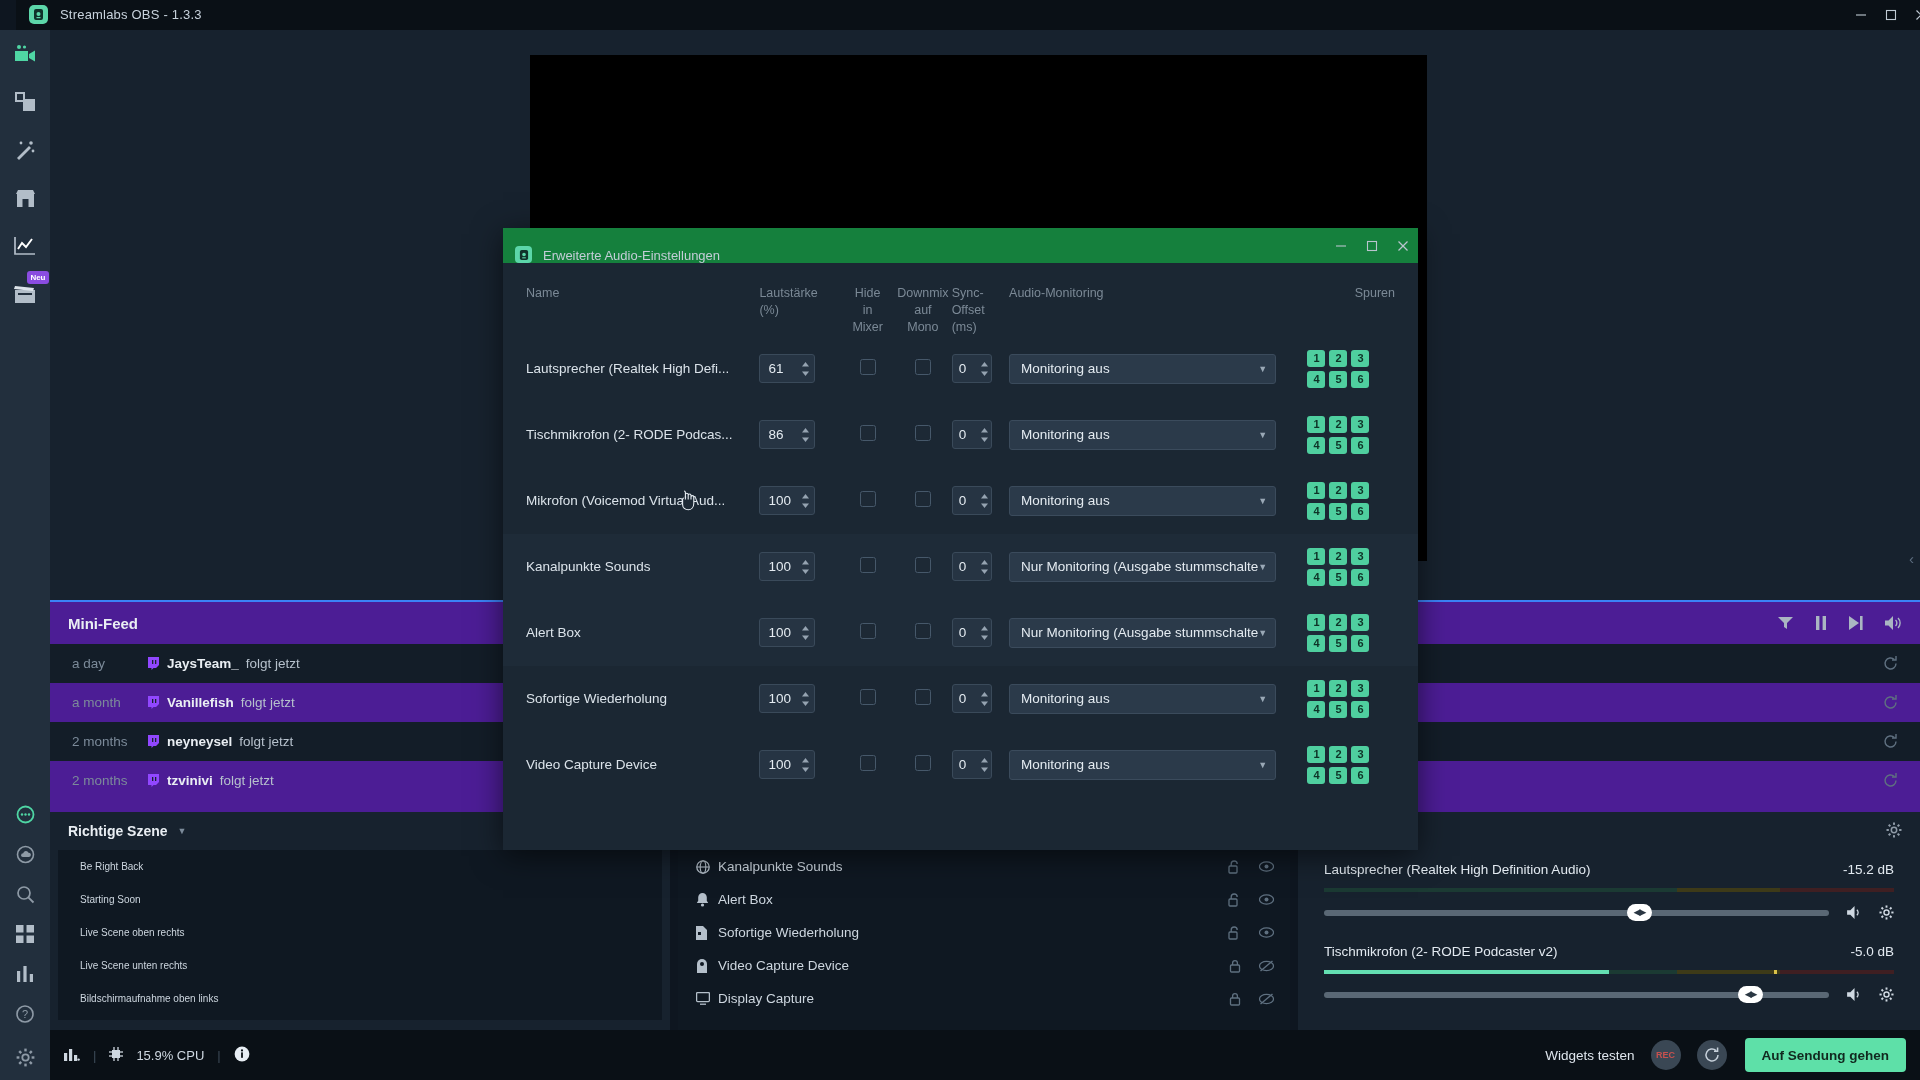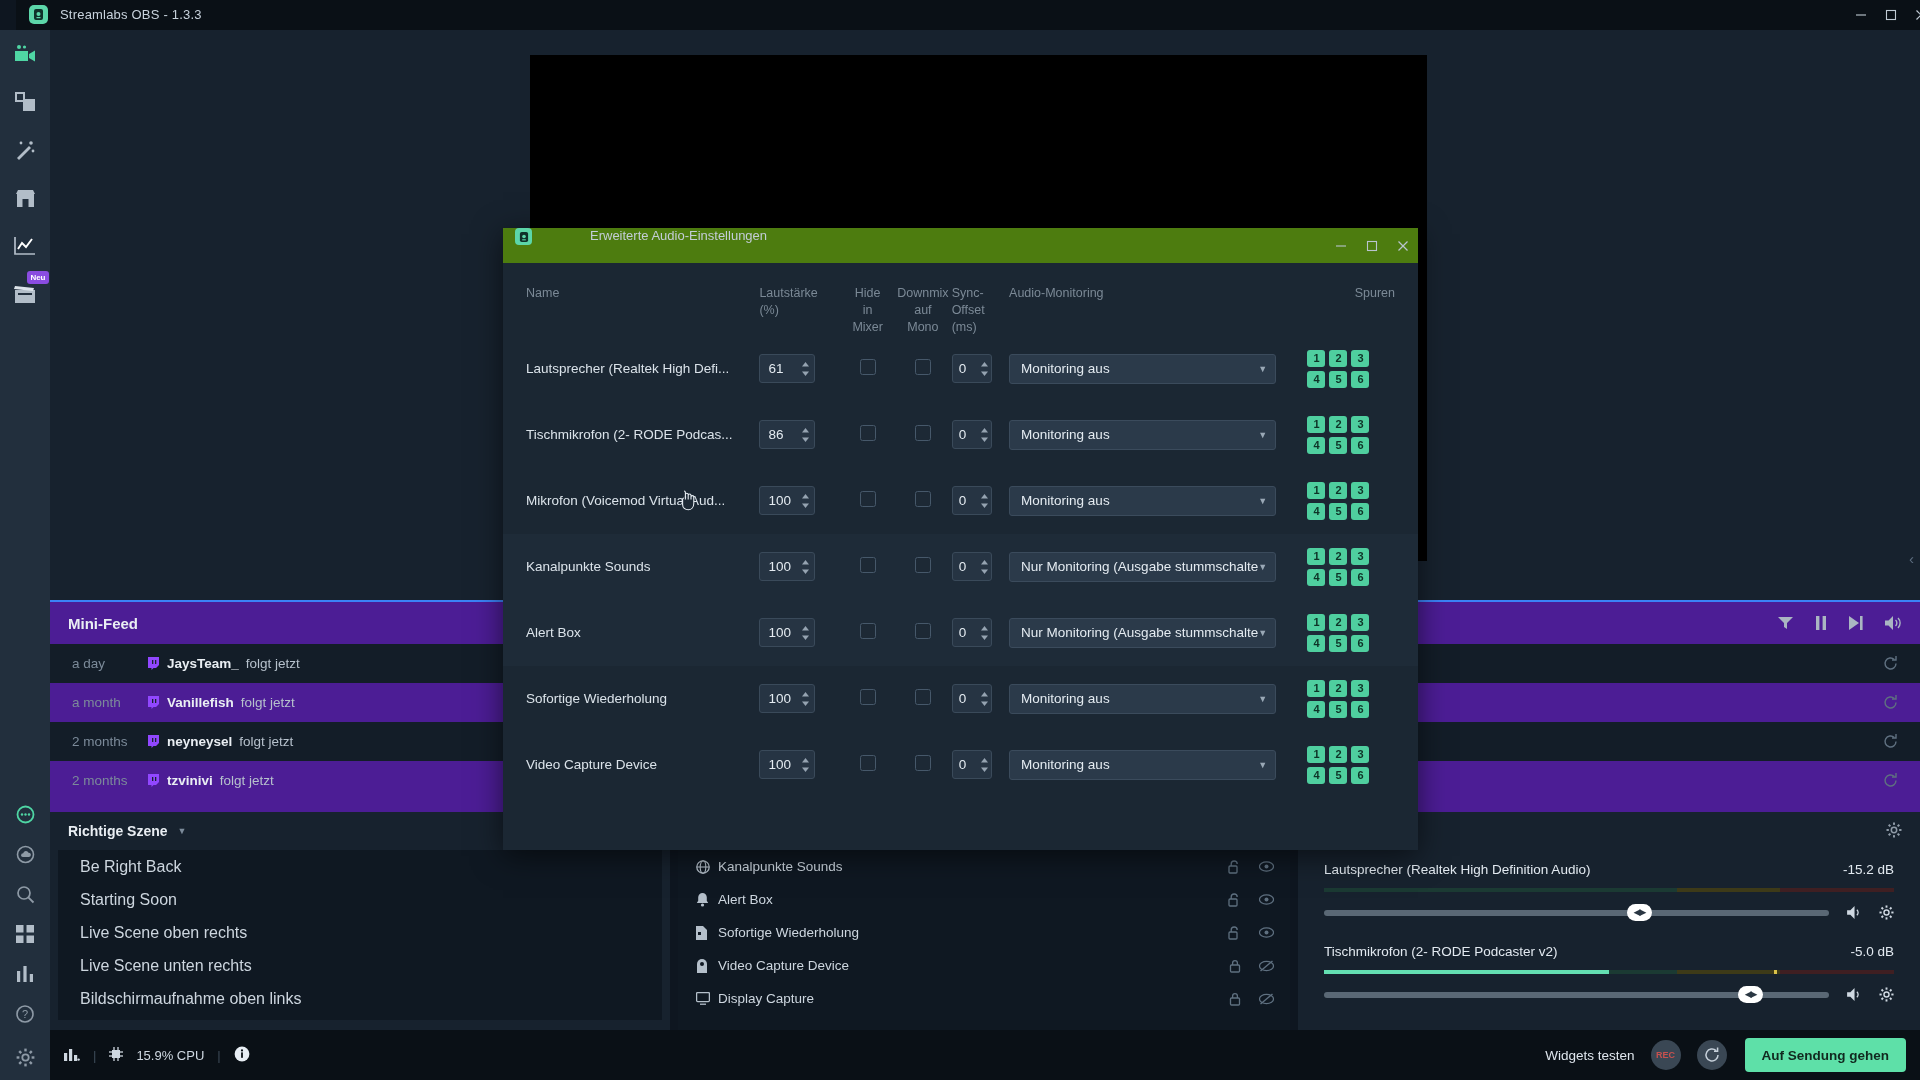--- a/index.html
+++ b/index.html
@@ -92,21 +92,21 @@
   .p-mixer { left: 1248px; width: 622px; }
   .p-head {
     height: 38px; display: flex; align-items: center; padding: 0 18px;
     font-size: 14px; font-weight: bold; color: #e9eef3;
   }
   .p-head .caret { margin-left: 10px; color: #7c8b9a; font-size: 9px; }
   .p-head .gear { margin-left: auto; color: #7c8b9a; }
   .p-body { background: #0f1822; margin: 0 8px; height: 170px; overflow: hidden; }
   .sc-row {
     height: 33px; display: flex; align-items: center; padding-left: 22px;
-    font-size: 16px; color: #cdd6df;
+    font-size: 10px; color: #cdd6df;
   }
   .src-row {
     height: 33px; display: flex; align-items: center; padding: 0 16px 0 18px;
     font-size: 13.5px; color: #cdd6df;
   }
   .src-ico { width: 22px; color: #b4bfca; display: flex; align-items: center; }
   .src-ico svg { display:block; }
   .src-name { flex: 1; }
   .src-tools { display: flex; align-items: center; gap: 18px; color: #5f7080; }
   .src-tools svg { display:block; }
@@ -160,21 +160,21 @@
     border-radius: 4px; display: flex; align-items: center; padding: 0 17px;
     font-size: 13.5px; font-weight: bold;
   }
 
   
   .modal {
     position: absolute; left: 503px; top: 228px; width: 915px; height: 622px;
     background: #1b2733; box-shadow: 0 6px 28px rgba(0,0,0,.55);
   }
   .md-title {
-    height: 35px; background: #4d7c0f; display: flex; align-items: flex-start; gap: 47px;
+    height: 35px; background: #15803d; display: flex; align-items: flex-end;
   }
   .md-logo {
     width: 17px; height: 17px; margin-left: 12px; border-radius: 4px; background: #5cd6a9;
     display: flex; align-items: center; justify-content: center;
   }
   .md-name { margin-left: 11px; font-size: 13px; color: #c3cdd7; }
   .md-ctrls { margin-left: auto; display: flex; }
   .md-btn {
     width: 31px; height: 35px; display: flex; align-items: center; justify-content: center;
     color: #b9c4ce;

